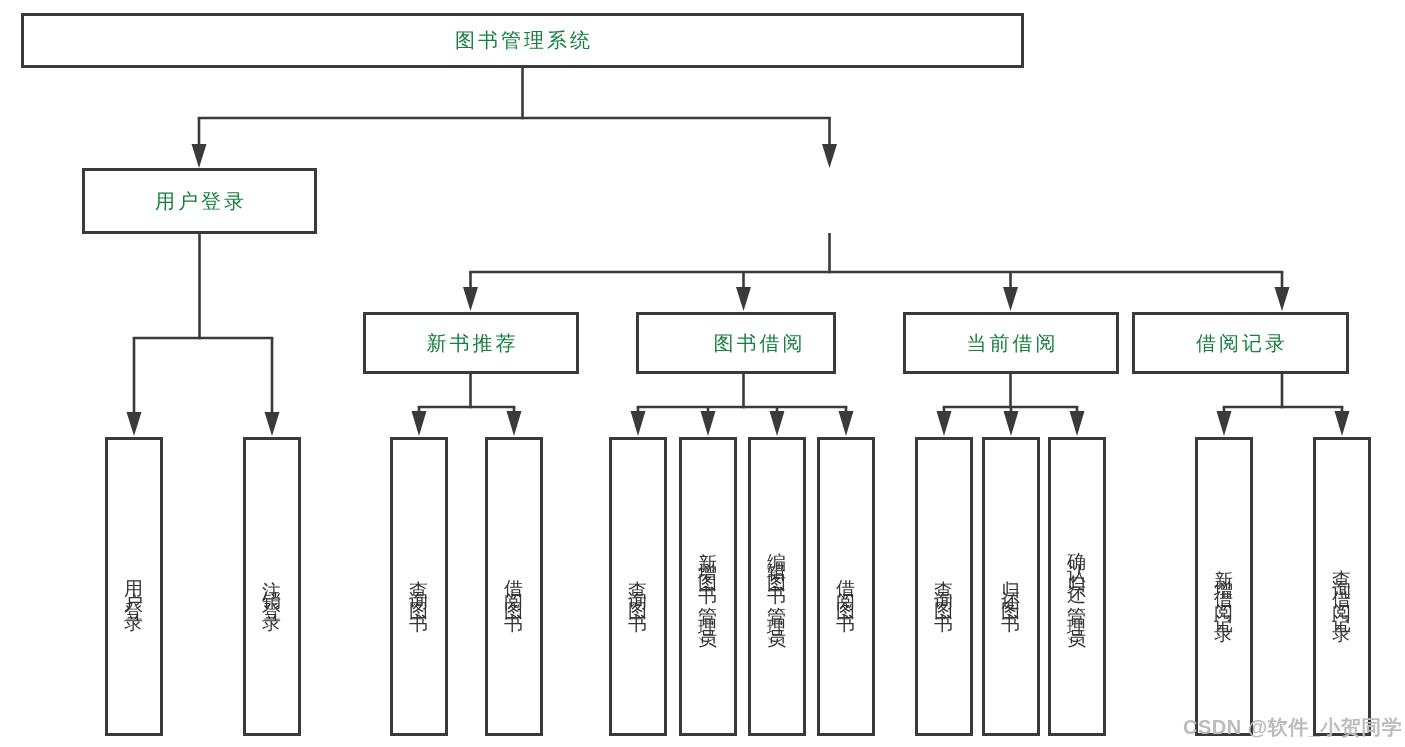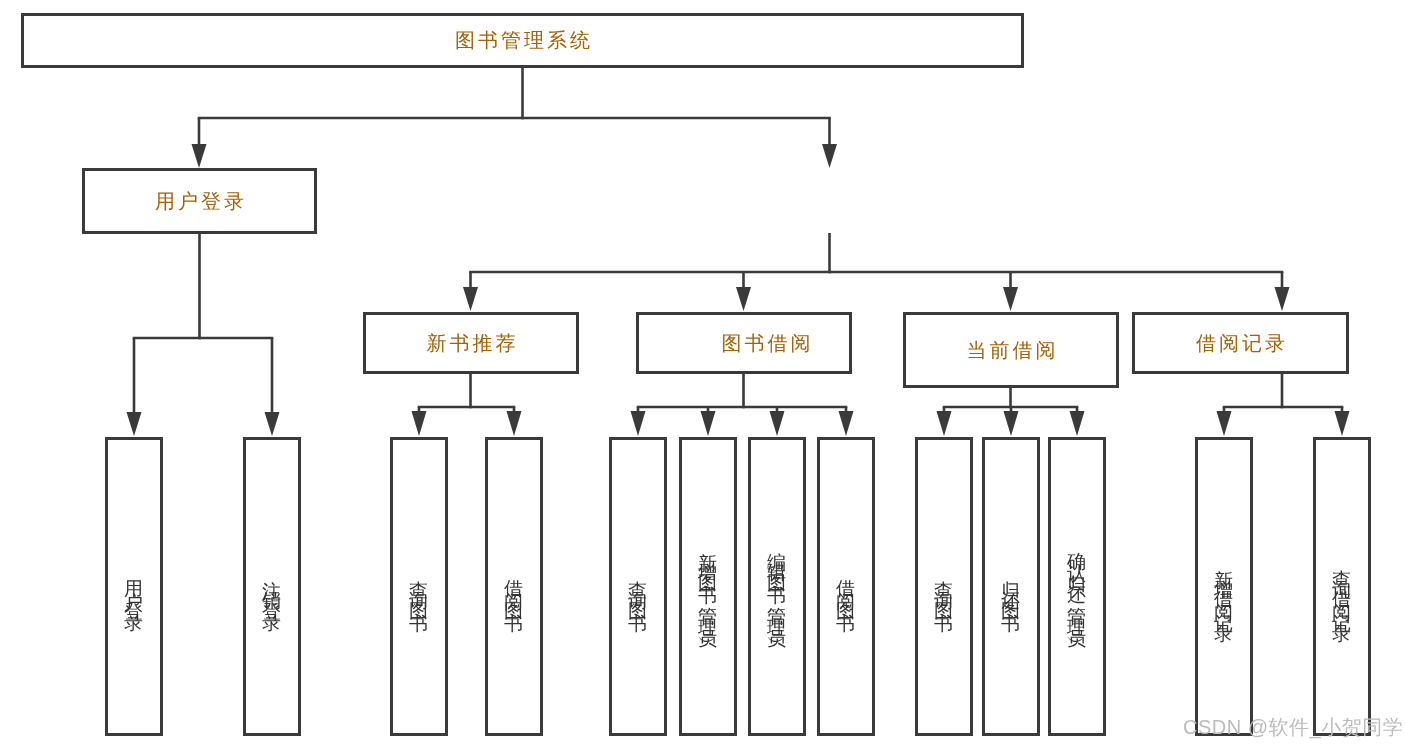--- a/index.html
+++ b/index.html
@@ -26,40 +26,41 @@
     background: #ffffff;
     display: flex;
     align-items: center;
     justify-content: center;
   }
   .hlabel {
     font-size: 20px;
     letter-spacing: 3px;
     text-indent: 3px;
     white-space: nowrap;
-    color: #a16207;
+    color: #15803d;
   }
   .vlabel {
     writing-mode: vertical-rl;
     text-orientation: mixed;
     font-size: 19px;
     letter-spacing: 11px;
     line-height: 1;
     color: #333333;
     white-space: nowrap;
   }
   .watermark {
     position: absolute;
     left: 1183px;
     top: 714px;
     font-size: 20px;
     letter-spacing: 0.5px;
     color: #bcbcbc;
     white-space: nowrap;
     z-index: 5;
+    font-weight: bold;
   }
 </style>
 </head>
 <body>
 
 <div class="stage">
 
   <svg class="wires" viewBox="0 0 1405 747" xmlns="http://www.w3.org/2000/svg">
 
     <g>
@@ -140,24 +141,24 @@
     <span class="hlabel">图书管理系统</span>
   </div>
 
   <div class="box" style="left:82px; top:168px; width:235px; height:66px;">
     <span class="hlabel">用户登录</span>
   </div>
 
   <div class="box" style="left:363px; top:312px; width:216px; height:62px;">
     <span class="hlabel">新书推荐</span>
   </div>
-  <div class="box" style="left:636px; top:312px; width:216px; height:62px;padding-left:44px;">
+  <div class="box" style="left:636px; top:312px; width:200px; height:62px;padding-left:44px;">
     <span class="hlabel">图书借阅</span>
   </div>
-  <div class="box" style="left:903px; top:312px; width:216px; height:76px;">
+  <div class="box" style="left:903px; top:312px; width:216px; height:62px;">
     <span class="hlabel">当前借阅</span>
   </div>
   <div class="box" style="left:1132px; top:312px; width:217px; height:62px;">
     <span class="hlabel">借阅记录</span>
   </div>
 
   <div class="box" style="left:105px; top:437px; width:58px; height:299px;">
     <span class="vlabel">用户登录</span>
   </div>
   <div class="box" style="left:243px; top:437px; width:58px; height:299px;">

